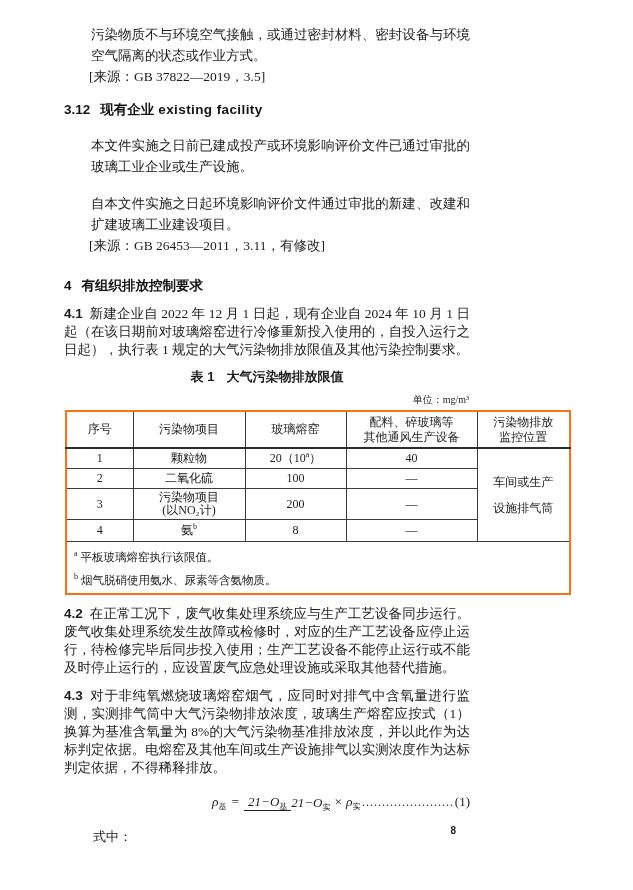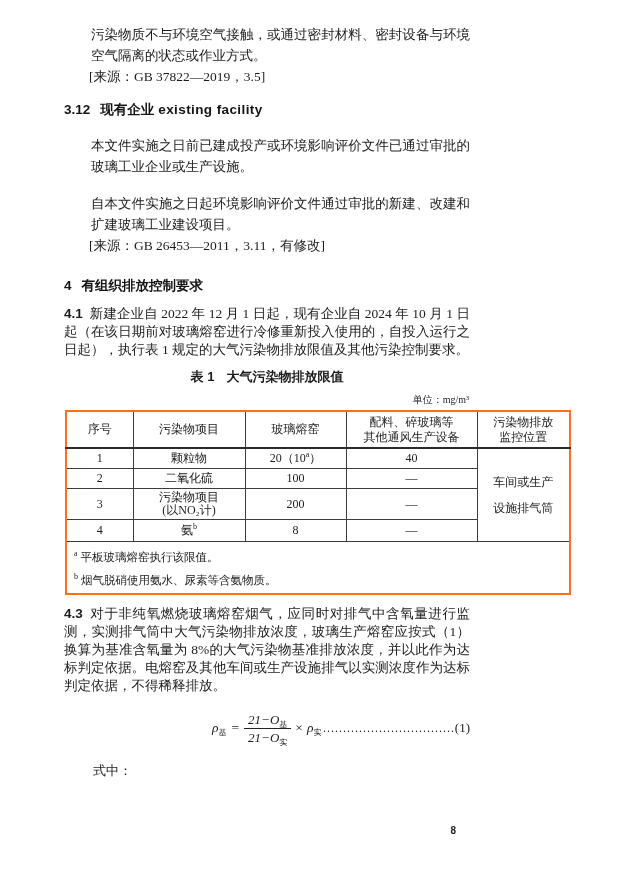--- a/index.html
+++ b/index.html
@@ -47,21 +47,21 @@
   tr.note1 td { border-bottom:none; padding-top:3px; }
   tr.note2 td { border-top:none; padding-bottom:4px; }
   sup { font-size:8px; }
   sub.cs { font-size:8px; vertical-align:-3px; line-height:0; }
   .it { font-style:italic; font-family:"Liberation Serif","DejaVu Serif",serif; }
 
   .formula { display:flex; align-items:center; margin-top:17px; font-size:13.5px;justify-content:center; }
   .fspacer { width:148px; flex:none; }
   .fsym { white-space:nowrap; }
   .feq { margin:0 5px; }
-  .frac { display:inline-flex; flex-direction:column; text-align:center;
+  .frac { display:inline-flex; flex-direction:row; text-align:center;
           font-size:13px; line-height:15px; }
   .frac .num { border-bottom:1.2px solid #222; padding:0 4px 1px; }
   .frac .den { padding-top:1px; }
   .fx { margin:0 4px; }
   .leader { flex:1; overflow:hidden; white-space:nowrap; font-size:12px;
             color:#2a2a2a; margin:0 1px; }
   .ftag { flex:none; font-size:13px; }
 
   .legend { margin-top:16px; padding-left:29px; font-size:13px; }
   .legend-label { line-height:19px; }
@@ -153,20 +153,23 @@
     </tr>
     <tr class="note note1">
       <td colspan="5"><sup>a</sup> <span>平板玻璃熔窑执行该限值。</span></td>
     </tr>
     <tr class="note note2">
       <td colspan="5"><sup>b</sup> <span>烟气脱硝使用氨水、尿素等含氨物质。</span></td>
     </tr>
   </tbody>
     </table>
 
+  <div class="para clause">
+    <span class="cnum">4.2</span><span>在正常工况下，废气收集处理系统应与生产工艺设备同步运行。废气收集处理系统发生故障或检修时，对应的生产工艺设备应停止运行，待检修完毕后同步投入使用；生产工艺设备不能停止运行或不能及时停止运行的，应设置废气应急处理设施或采取其他替代措施。</span>
+  </div>
 
   <div class="para clause">
     <span class="cnum">4.3</span><span>对于非纯氧燃烧玻璃熔窑烟气，应同时对排气中含氧量进行监测，实测排气筒中大气污染物排放浓度，玻璃生产熔窑应按式（1）换算为基准含氧量为 8%的大气污染物基准排放浓度，并以此作为达标判定依据。电熔窑及其他车间或生产设施排气以实测浓度作为达标判定依据，不得稀释排放。</span>
   </div>
 
   <div class="formula">
     <span class="fspacer"></span>
     <span class="fsym"><span class="it">ρ</span><sub class="cs">基</sub></span>
     <span class="feq">=</span>
     <span class="frac">

